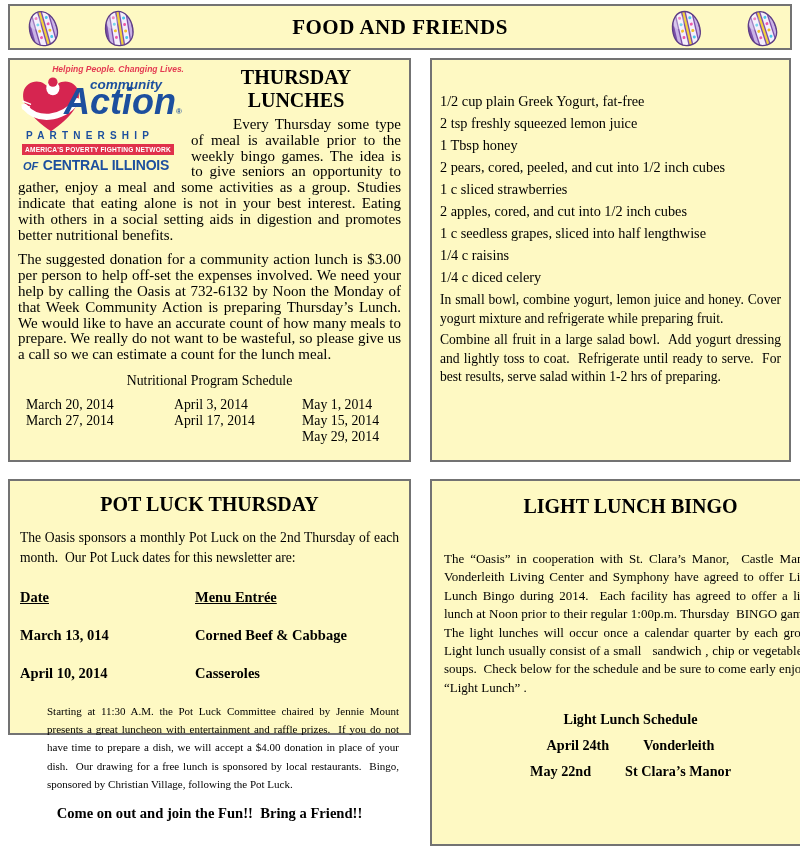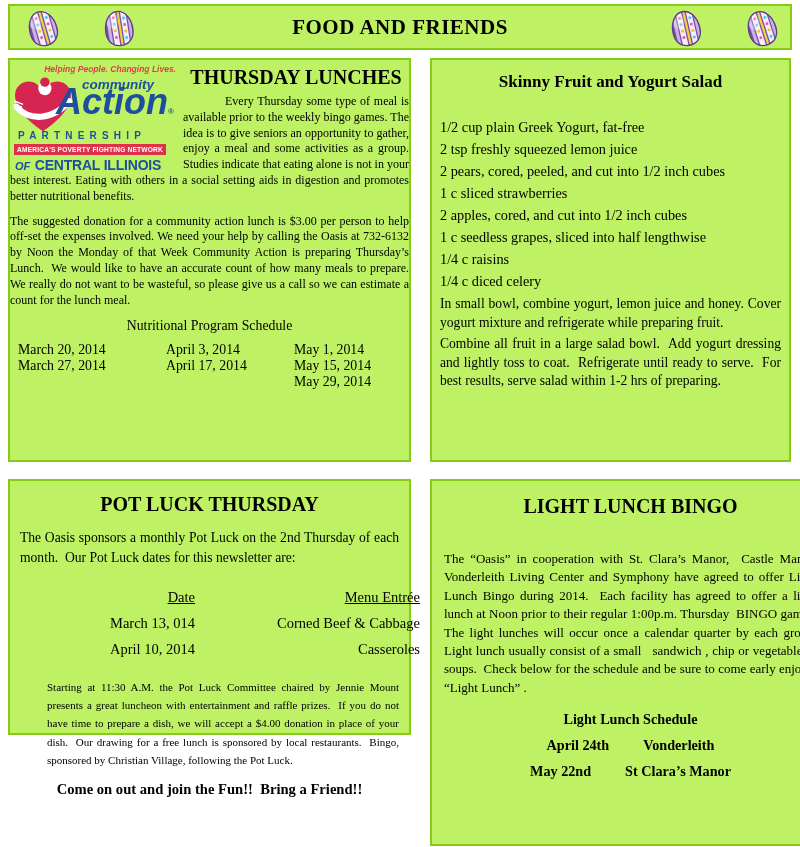--- a/index.html
+++ b/index.html
@@ -6,40 +6,40 @@
     --ink:#000;
     --logo-red:#d62550;
     --logo-blue:#1d4f9e;
     --banner-red:#e0314b;
   }
   html,body{margin:0;padding:0;}
   body{
     width:800px;height:847px;position:relative;background:#ffffff;
     font-family:"Liberation Serif", serif;color:var(--ink);
   }
-  .box{position:absolute;border:2px solid #84cc16;background:#bef264;box-sizing:border-box;}
+  .box{position:absolute;border:2px solid #737373;background:#fef9c3;box-sizing:border-box;}
   p{margin:0;}
   h1,h2{margin:0;font-weight:bold;}
 
   
   .header{left:8px;top:4px;width:784px;height:46px;}
   .header h1{
     text-align:center;line-height:42px;font-size:21px;letter-spacing:.5px;
   }
   .egg{position:absolute;top:4px;width:30px;height:37px;}
   .egg svg{width:30px;height:37px;display:block;}
   .egg-1{left:18px;transform:rotate(-16deg);}
   .egg-2{left:94px;transform:rotate(-9deg);}
   .egg-3{left:661px;transform:rotate(-13deg);}
   .egg-4{left:737px;transform:rotate(-18deg);}
 
   
-  .tl{left:8px;top:58px;width:403px;height:404px;padding:4px 0;}
+  .tl{left:8px;top:58px;width:403px;height:404px;padding:4px 8px;}
   .tl h2{font-size:20px;text-align:center;margin:2px 0 5px;}
-  .tl p{font-size:12px;line-height:15.8px;text-align:justify;white-space:pre-wrap;}
+  .tl p{font-size:15px;line-height:15.8px;text-align:justify;white-space:pre-wrap;}
   .tl .p1{text-indent:42px;}
   .tl .p2{margin-top:9px;}
   .nut-title{text-align:center;font-size:13.8px;margin-top:10px;}
   .nut-grid{
     display:grid;grid-template-columns:148px 128px auto;row-gap:0;
     font-size:13.8px;margin:8px 0 0 8px;
   }
 
   
   .logo{
@@ -79,22 +79,22 @@
   .ing-item{font-size:14.3px;line-height:22px;white-space:pre-wrap;}
   .salad .step{
     font-size:13.6px;line-height:18.5px;text-align:justify;margin-top:3px;white-space:pre-wrap;
   }
 
   
   .potluck{left:8px;top:479px;width:403px;height:256px;padding:6px 10px;}
   .potluck h2{font-size:20px;text-align:center;margin:6px 0 4px;}
   .potluck .pl-p1{font-size:13.6px;line-height:19.5px;text-align:justify;margin-top:12px;white-space:pre-wrap;}
   .pl-table{
-    display:grid;grid-template-columns:175px 225px;row-gap:9px;margin-top:22px;
-    font-size:14.5px;font-weight:normal;text-align:right;
+    display:grid;grid-template-columns:175px 225px;row-gap:21px;margin-top:22px;
+    font-size:14.5px;font-weight:bold;text-align:left;
   }
   .pl-h{text-decoration:underline;}
   .potluck .pl-p2{font-size:11px;line-height:18.2px;text-align:justify;margin-top:20px;white-space:pre-wrap;margin-left:27px;}
   .pl-footer{text-align:center;font-weight:bold;font-size:14.6px;margin-top:12px;white-space:pre-wrap;}
 
   
   .bingo{left:430px;top:479px;width:401px;height:367px;padding:6px 12px;}
   .bingo h2{font-size:20px;text-align:center;margin:8px 0 4px;}
   .bingo p{font-size:13px;line-height:18.4px;text-align:justify;margin-top:32px;white-space:pre-wrap;}
   .ll-title{text-align:center;font-weight:bold;font-size:14.2px;margin-top:14px;}
@@ -186,24 +186,24 @@
     <span>March 27, 2014</span>
     <span>April 17, 2014</span>
     <span>May 15, 2014</span>
     <span></span>
     <span></span>
     <span>May 29, 2014</span>
   </div>
 </section>
 
 <section class="box salad">
-  <h2>Skinny Fruit and Yogurt Salad</h2>
   <div class="ing-list">
     <div class="ing-item">1/2 cup plain Greek Yogurt, fat-free</div>
     <div class="ing-item">2 tsp freshly squeezed lemon juice</div>
+    <div class="ing-item">1 Tbsp honey</div>
     <div class="ing-item">2 pears, cored, peeled, and cut into 1/2 inch cubes</div>
     <div class="ing-item">1 c sliced strawberries</div>
     <div class="ing-item">2 apples, cored, and cut into 1/2 inch cubes</div>
     <div class="ing-item">1 c seedless grapes, sliced into half lengthwise</div>
     <div class="ing-item">1/4 c raisins</div>
     <div class="ing-item">1/4 c diced celery</div>
   </div>
   <p class="step">In small bowl, combine yogurt, lemon juice and honey. Cover yogurt mixture and refrigerate while preparing fruit.</p>
   <p class="step">Combine all fruit in a large salad bowl.  Add yogurt dressing and lightly toss to coat.  Refrigerate until ready to serve.  For best results, serve salad within 1-2 hrs of preparing.</p>
 </section>

